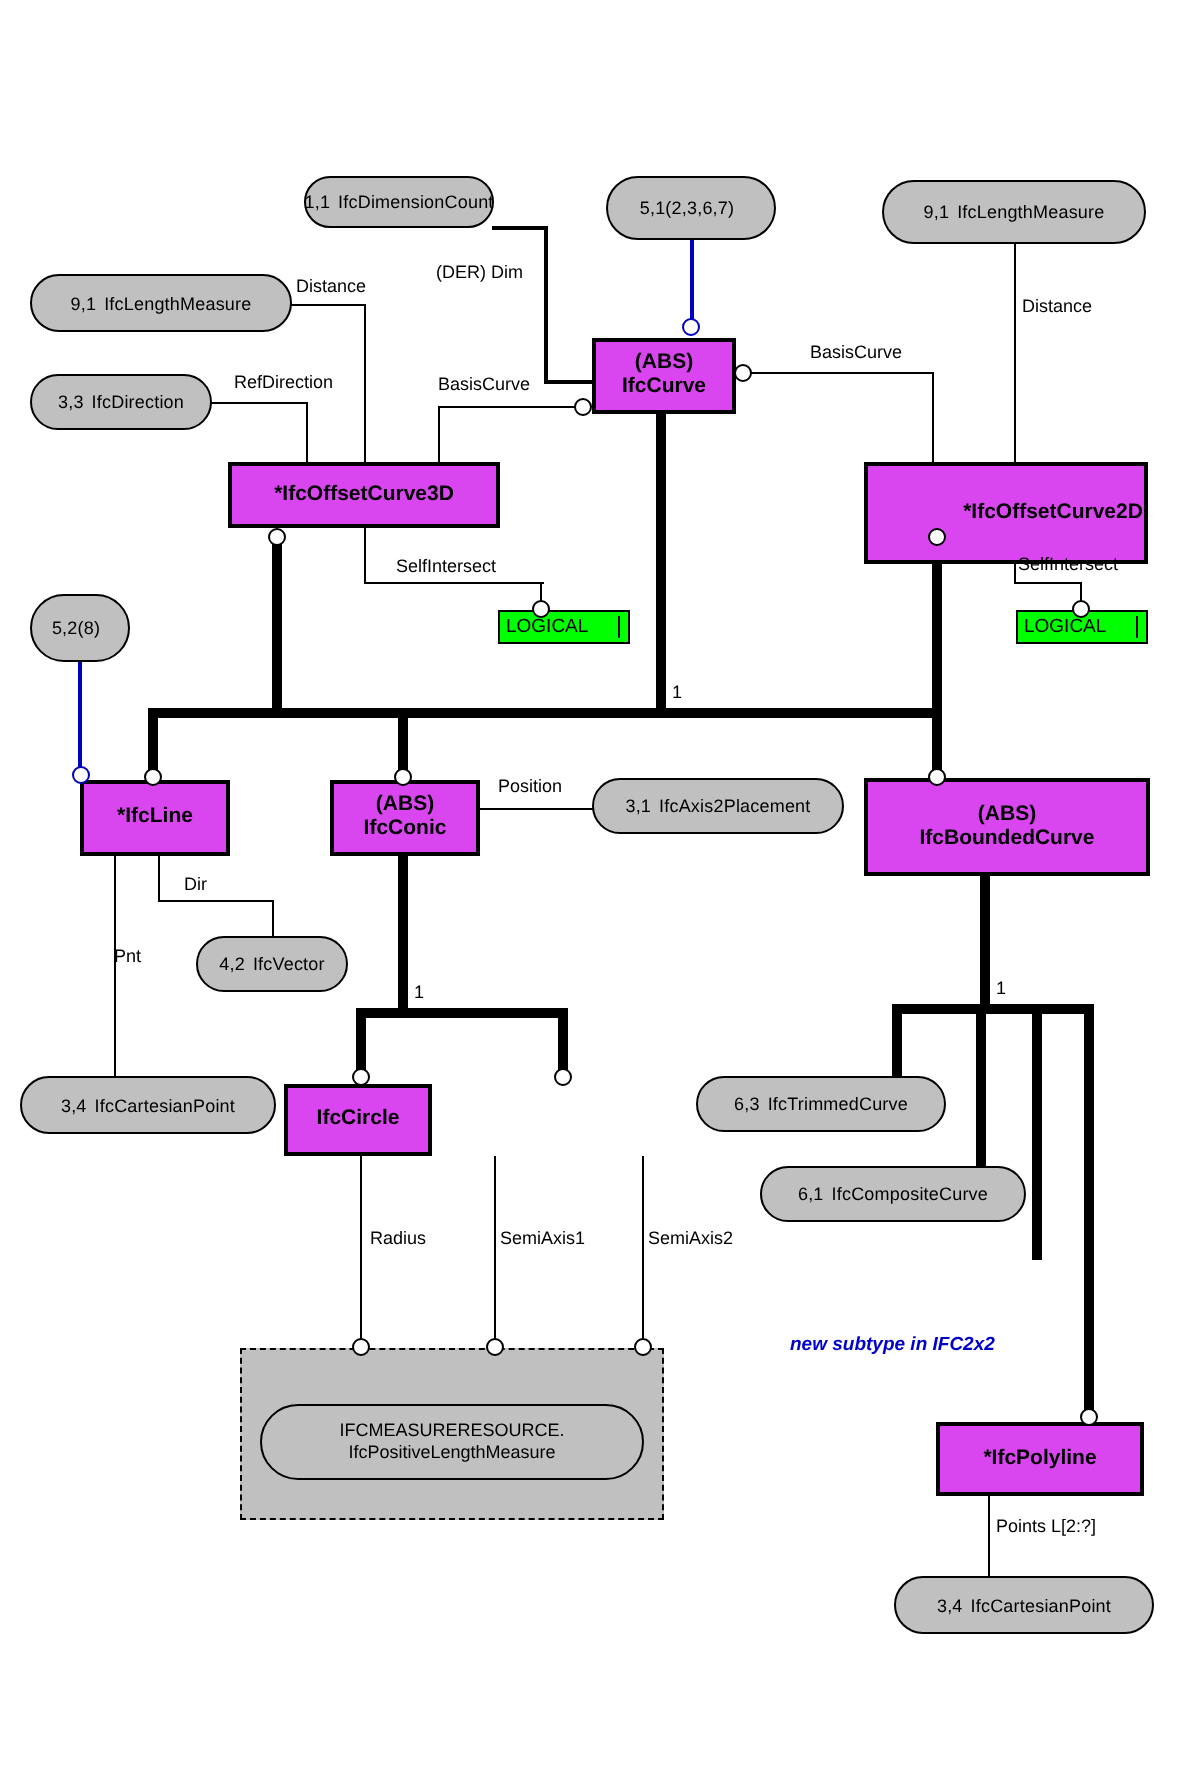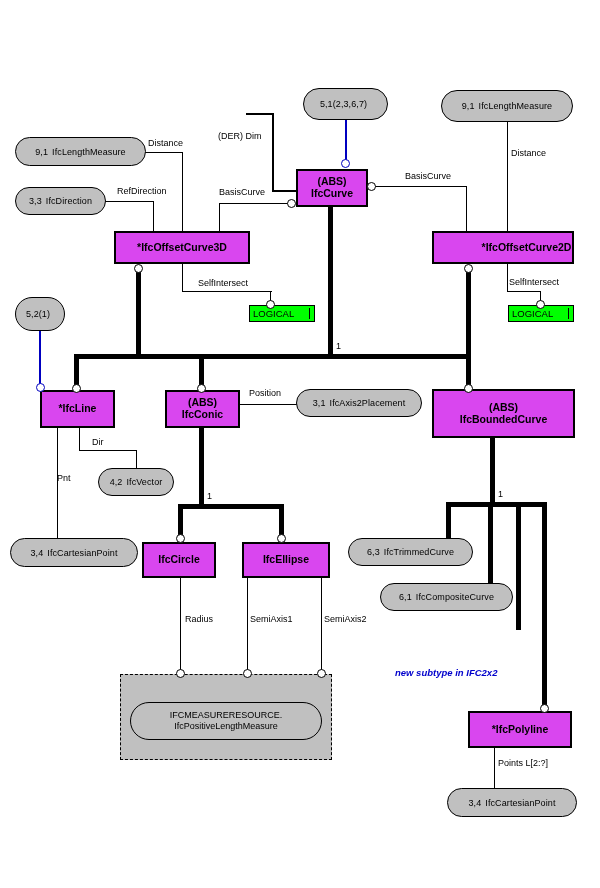--- a/index.html
+++ b/index.html
@@ -157,20 +157,24 @@
   <div class="ln thick" style="left:446px;top:502px;width:101px;height:5px;"></div>
   <div class="ln thick" style="left:446px;top:502px;width:5px;height:38px;"></div>
   <div class="ln thick" style="left:488px;top:502px;width:5px;height:82px;"></div>
   <div class="ln thick" style="left:516px;top:502px;width:5px;height:128px;"></div>
   <div class="ln thick" style="left:542px;top:502px;width:5px;height:205px;"></div>
   <div class="circ" style="left:540px;top:704px;"></div>
   <div class="card" style="left:498px;top:489px;">1</div>
 
   <div class="ln" style="left:494px;top:748px;width:1.3px;height:41px;"></div>
 
+  <div class="oval" style="left:152px;top:88px;width:95px;height:26px;">
+    <span class="num">1,1</span>
+    <span>IfcDimensionCount</span>
+  </div>
 
   <div class="oval sel" style="left:303px;top:88px;width:85px;height:32px;">
     <span class="num">5,1(2,3,6,7)</span>
     <span></span>
   </div>
 
   <div class="oval" style="left:441px;top:90px;width:132px;height:32px;">
     <span class="num">9,1</span>
     <span>IfcLengthMeasure</span>
   </div>
@@ -179,21 +183,21 @@
     <span class="num">9,1</span>
     <span>IfcLengthMeasure</span>
   </div>
 
   <div class="oval" style="left:15px;top:187px;width:91px;height:28px;">
     <span class="num">3,3</span>
     <span>IfcDirection</span>
   </div>
 
   <div class="oval sel" style="left:15px;top:297px;width:50px;height:34px;">
-    <span class="num">5,2(1)</span>
+    <span class="num">5,2(8)</span>
     <span></span>
   </div>
 
   <div class="oval" style="left:296px;top:389px;width:126px;height:28px;">
     <span class="num">3,1</span>
     <span>IfcAxis2Placement</span>
   </div>
 
   <div class="oval" style="left:98px;top:468px;width:76px;height:28px;">
     <span class="num">4,2</span>
@@ -223,21 +227,21 @@
 
   <div class="ent" style="left:296px;top:169px;width:72px;height:38px;">
     <span>(ABS)</span>
     <span>IfcCurve</span>
   </div>
 
   <div class="ent" style="left:114px;top:231px;width:136px;height:33px;">
     <span>*IfcOffsetCurve3D</span>
   </div>
 
-  <div class="ent" style="left:432px;top:231px;width:142px;height:33px;padding-left:47px;">
+  <div class="ent" style="left:432px;top:231px;width:142px;height:51px;padding-left:47px;">
     <span>*IfcOffsetCurve2D</span>
   </div>
 
   <div class="ent" style="left:40px;top:390px;width:75px;height:38px;">
     <span>*IfcLine</span>
   </div>
 
   <div class="ent" style="left:165px;top:390px;width:75px;height:38px;">
     <span>(ABS)</span>
     <span>IfcConic</span>
@@ -245,23 +249,20 @@
 
   <div class="ent" style="left:432px;top:389px;width:143px;height:49px;">
     <span>(ABS)</span>
     <span>IfcBoundedCurve</span>
   </div>
 
   <div class="ent" style="left:142px;top:542px;width:74px;height:36px;">
     <span>IfcCircle</span>
   </div>
 
-  <div class="ent" style="left:242px;top:542px;width:88px;height:36px;">
-    <span>IfcEllipse</span>
-  </div>
 
   <div class="ent" style="left:468px;top:711px;width:104px;height:37px;">
     <span>*IfcPolyline</span>
   </div>
 
   <div class="logical" style="left:249px;top:305px;width:66px;height:17px;">
     <span>LOGICAL</span>
     <span class="bar"></span>
   </div>
 

